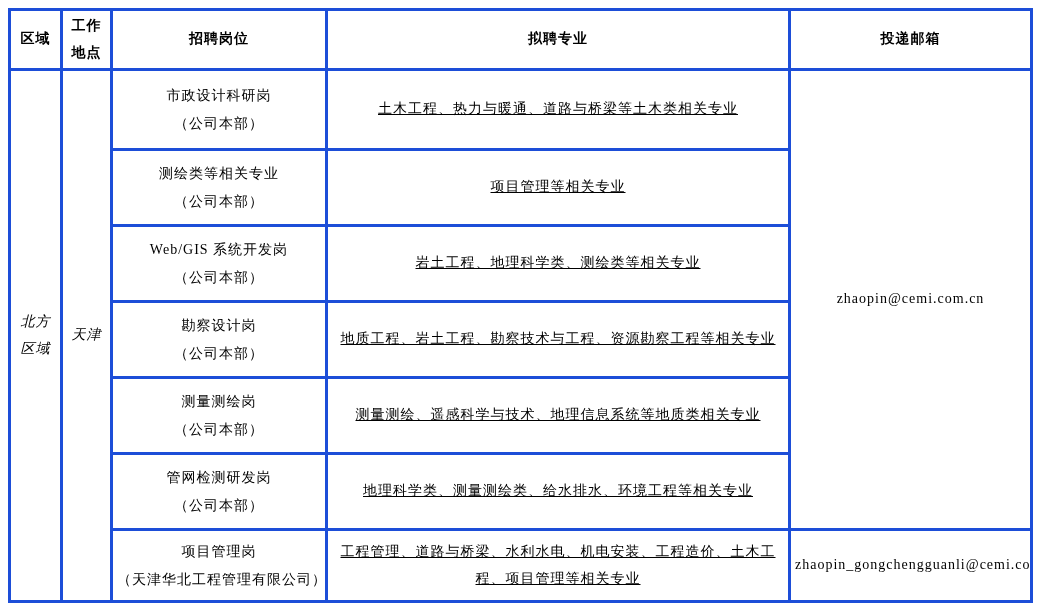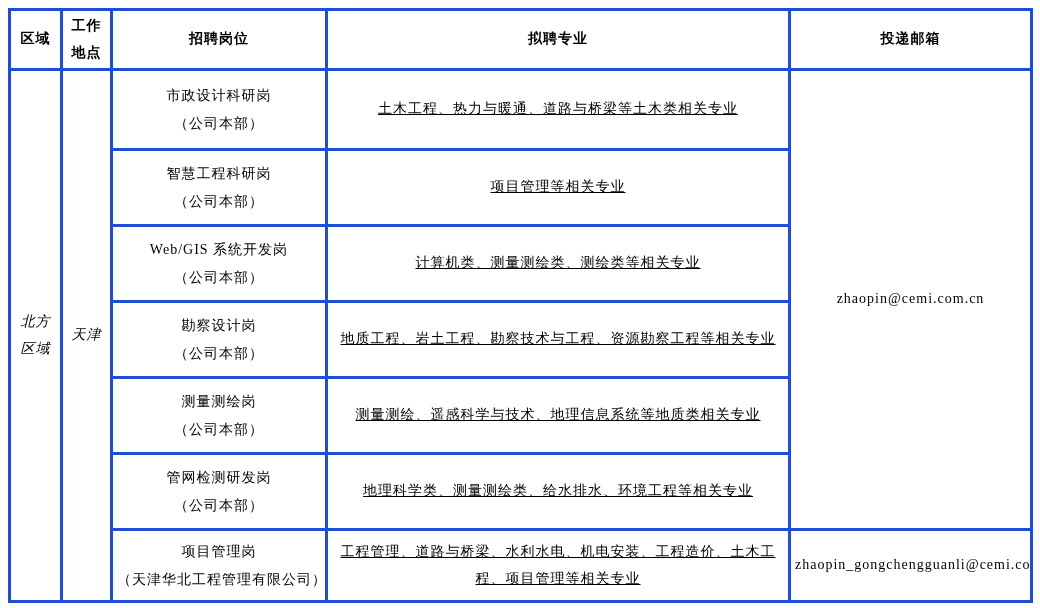--- a/index.html
+++ b/index.html
@@ -90,31 +90,31 @@
         <td rowspan="7" class="location-cell">天津</td>
         <td class="position-cell">
           <div class="pos-line">市政设计科研岗</div>
           <div class="pos-line">（公司本部）</div>
         </td>
         <td class="majors-cell">土木工程、热力与暖通、道路与桥梁等土木类相关专业</td>
         <td rowspan="6" class="email-cell">zhaopin@cemi.com.cn</td>
       </tr>
       <tr>
         <td class="position-cell">
-          <div class="pos-line">智慧工程科研岗</div>
+          <div class="pos-line">测绘类等相关专业</div>
           <div class="pos-line">（公司本部）</div>
         </td>
         <td class="majors-cell">项目管理等相关专业</td>
       </tr>
       <tr>
         <td class="position-cell">
           <div class="pos-line">Web/GIS 系统开发岗</div>
           <div class="pos-line">（公司本部）</div>
         </td>
-        <td class="majors-cell">计算机类、测量测绘类、测绘类等相关专业</td>
+        <td class="majors-cell">岩土工程、地理科学类、测绘类等相关专业</td>
       </tr>
       <tr>
         <td class="position-cell">
           <div class="pos-line">勘察设计岗</div>
           <div class="pos-line">（公司本部）</div>
         </td>
         <td class="majors-cell">地质工程、岩土工程、勘察技术与工程、资源勘察工程等相关专业</td>
       </tr>
       <tr>
         <td class="position-cell">

